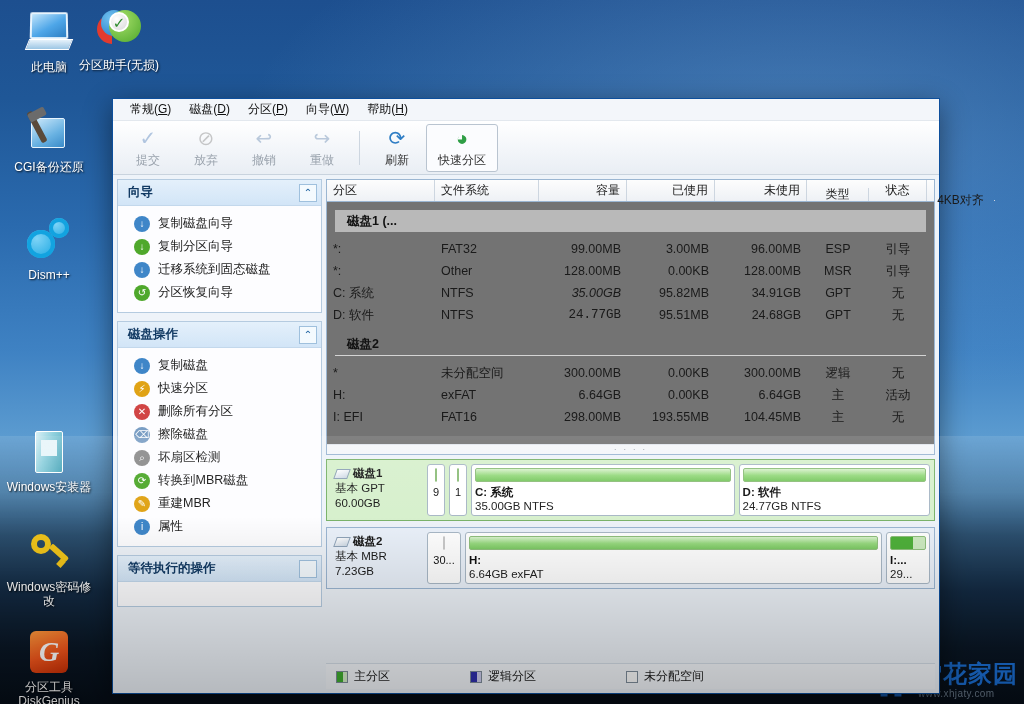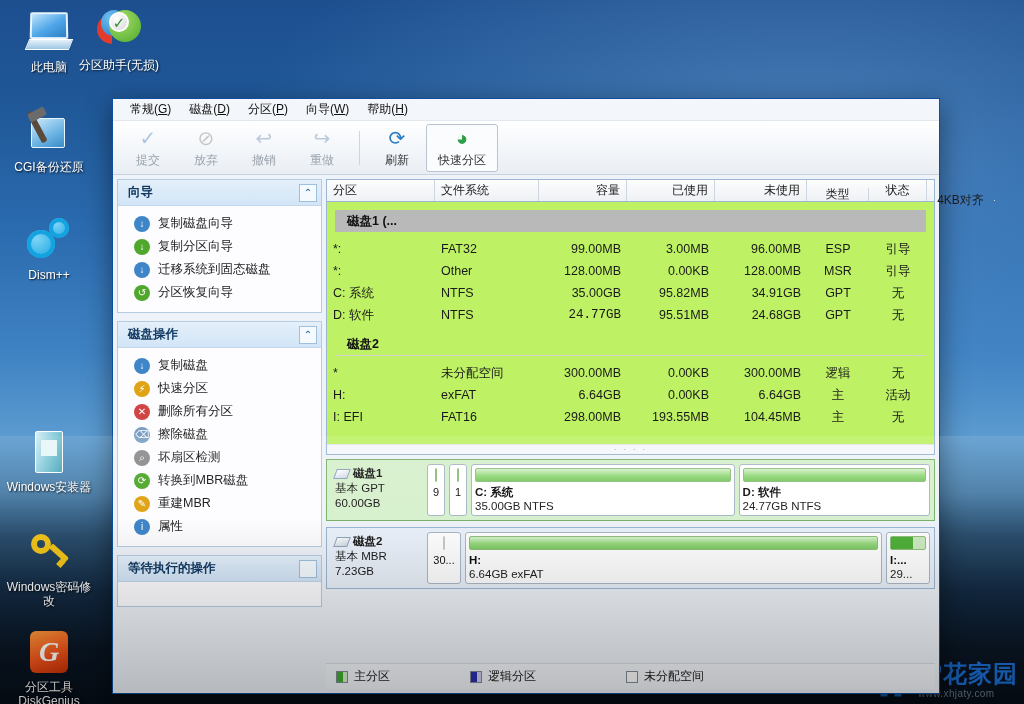--- a/index.html
+++ b/index.html
@@ -253,21 +253,21 @@
   }
   .thead { display:flex; height:22px; flex:0 0 22px;
     background: linear-gradient(to bottom,#fdfdfd,#eef1f5);
     border-bottom:1px solid #9bb6d2; }
   .th {
     font-size:12px; color:#1a1a1a; display:flex; align-items:center;
     border-right:1px solid #cdd6e0; padding:0 6px; white-space:nowrap;
   }
   .th.r { justify-content:flex-end; }
   .th.c { justify-content:center; }
-  .tbody { flex:1 1 auto; overflow:hidden; position:relative; background:#bef264; }
+  .tbody { flex:1 1 auto; overflow:hidden; position:relative; background:#737373; }
   .grp {
     height:22px; margin:8px 8px 0 8px;
     background:#b9b9b9; display:flex; align-items:center;
     padding-left:12px; font-size:12.5px; font-weight:bold; color:#111;
   }
   .grp.plain { background:transparent; border-bottom:1px solid #d4d4d4; }
   .trow { display:flex; height:22px; align-items:center; font-size:12.5px; color:#1a1a1a; }
   .td { padding:0 6px; white-space:nowrap; overflow:hidden; display:flex; align-items:center; }
   .td.r { justify-content:flex-end; }
   .td.c { justify-content:center; }
@@ -557,21 +557,21 @@
                   <div class="td r" style="flex: 0 0 88px;">128.00MB</div>
                   <div class="td r" style="flex: 0 0 88px;">0.00KB</div>
                   <div class="td r" style="flex: 0 0 92px;">128.00MB</div>
                   <div class="td c" style="flex: 0 0 62px;">MSR</div>
                   <div class="td c" style="flex: 0 0 58px;">引导</div>
                   <div class="td c" style="flex: 0 0 68px;">是</div>
                 </div>
                 <div class="trow">
                   <div class="td " style="flex: 0 0 108px;">C: 系统</div>
                   <div class="td " style="flex: 0 0 104px;">NTFS</div>
-                  <div class="td r" style="flex: 0 0 88px;">35.00GB</div>
+                  <div class="td r" style="flex: 0 0 88px; font-style: italic;">35.00GB</div>
                   <div class="td r" style="flex: 0 0 88px;">95.82MB</div>
                   <div class="td r" style="flex: 0 0 92px;">34.91GB</div>
                   <div class="td c" style="flex: 0 0 62px;">GPT</div>
                   <div class="td c" style="flex: 0 0 58px;">无</div>
                   <div class="td c" style="flex: 0 0 68px;">是</div>
                 </div>
                 <div class="trow">
                   <div class="td " style="flex: 0 0 108px;">D: 软件</div>
                   <div class="td " style="flex: 0 0 104px;">NTFS</div>
                   <div class="td r" style="flex: 0 0 88px; font-family: Liberation Mono, monospace;">24.77GB</div>

